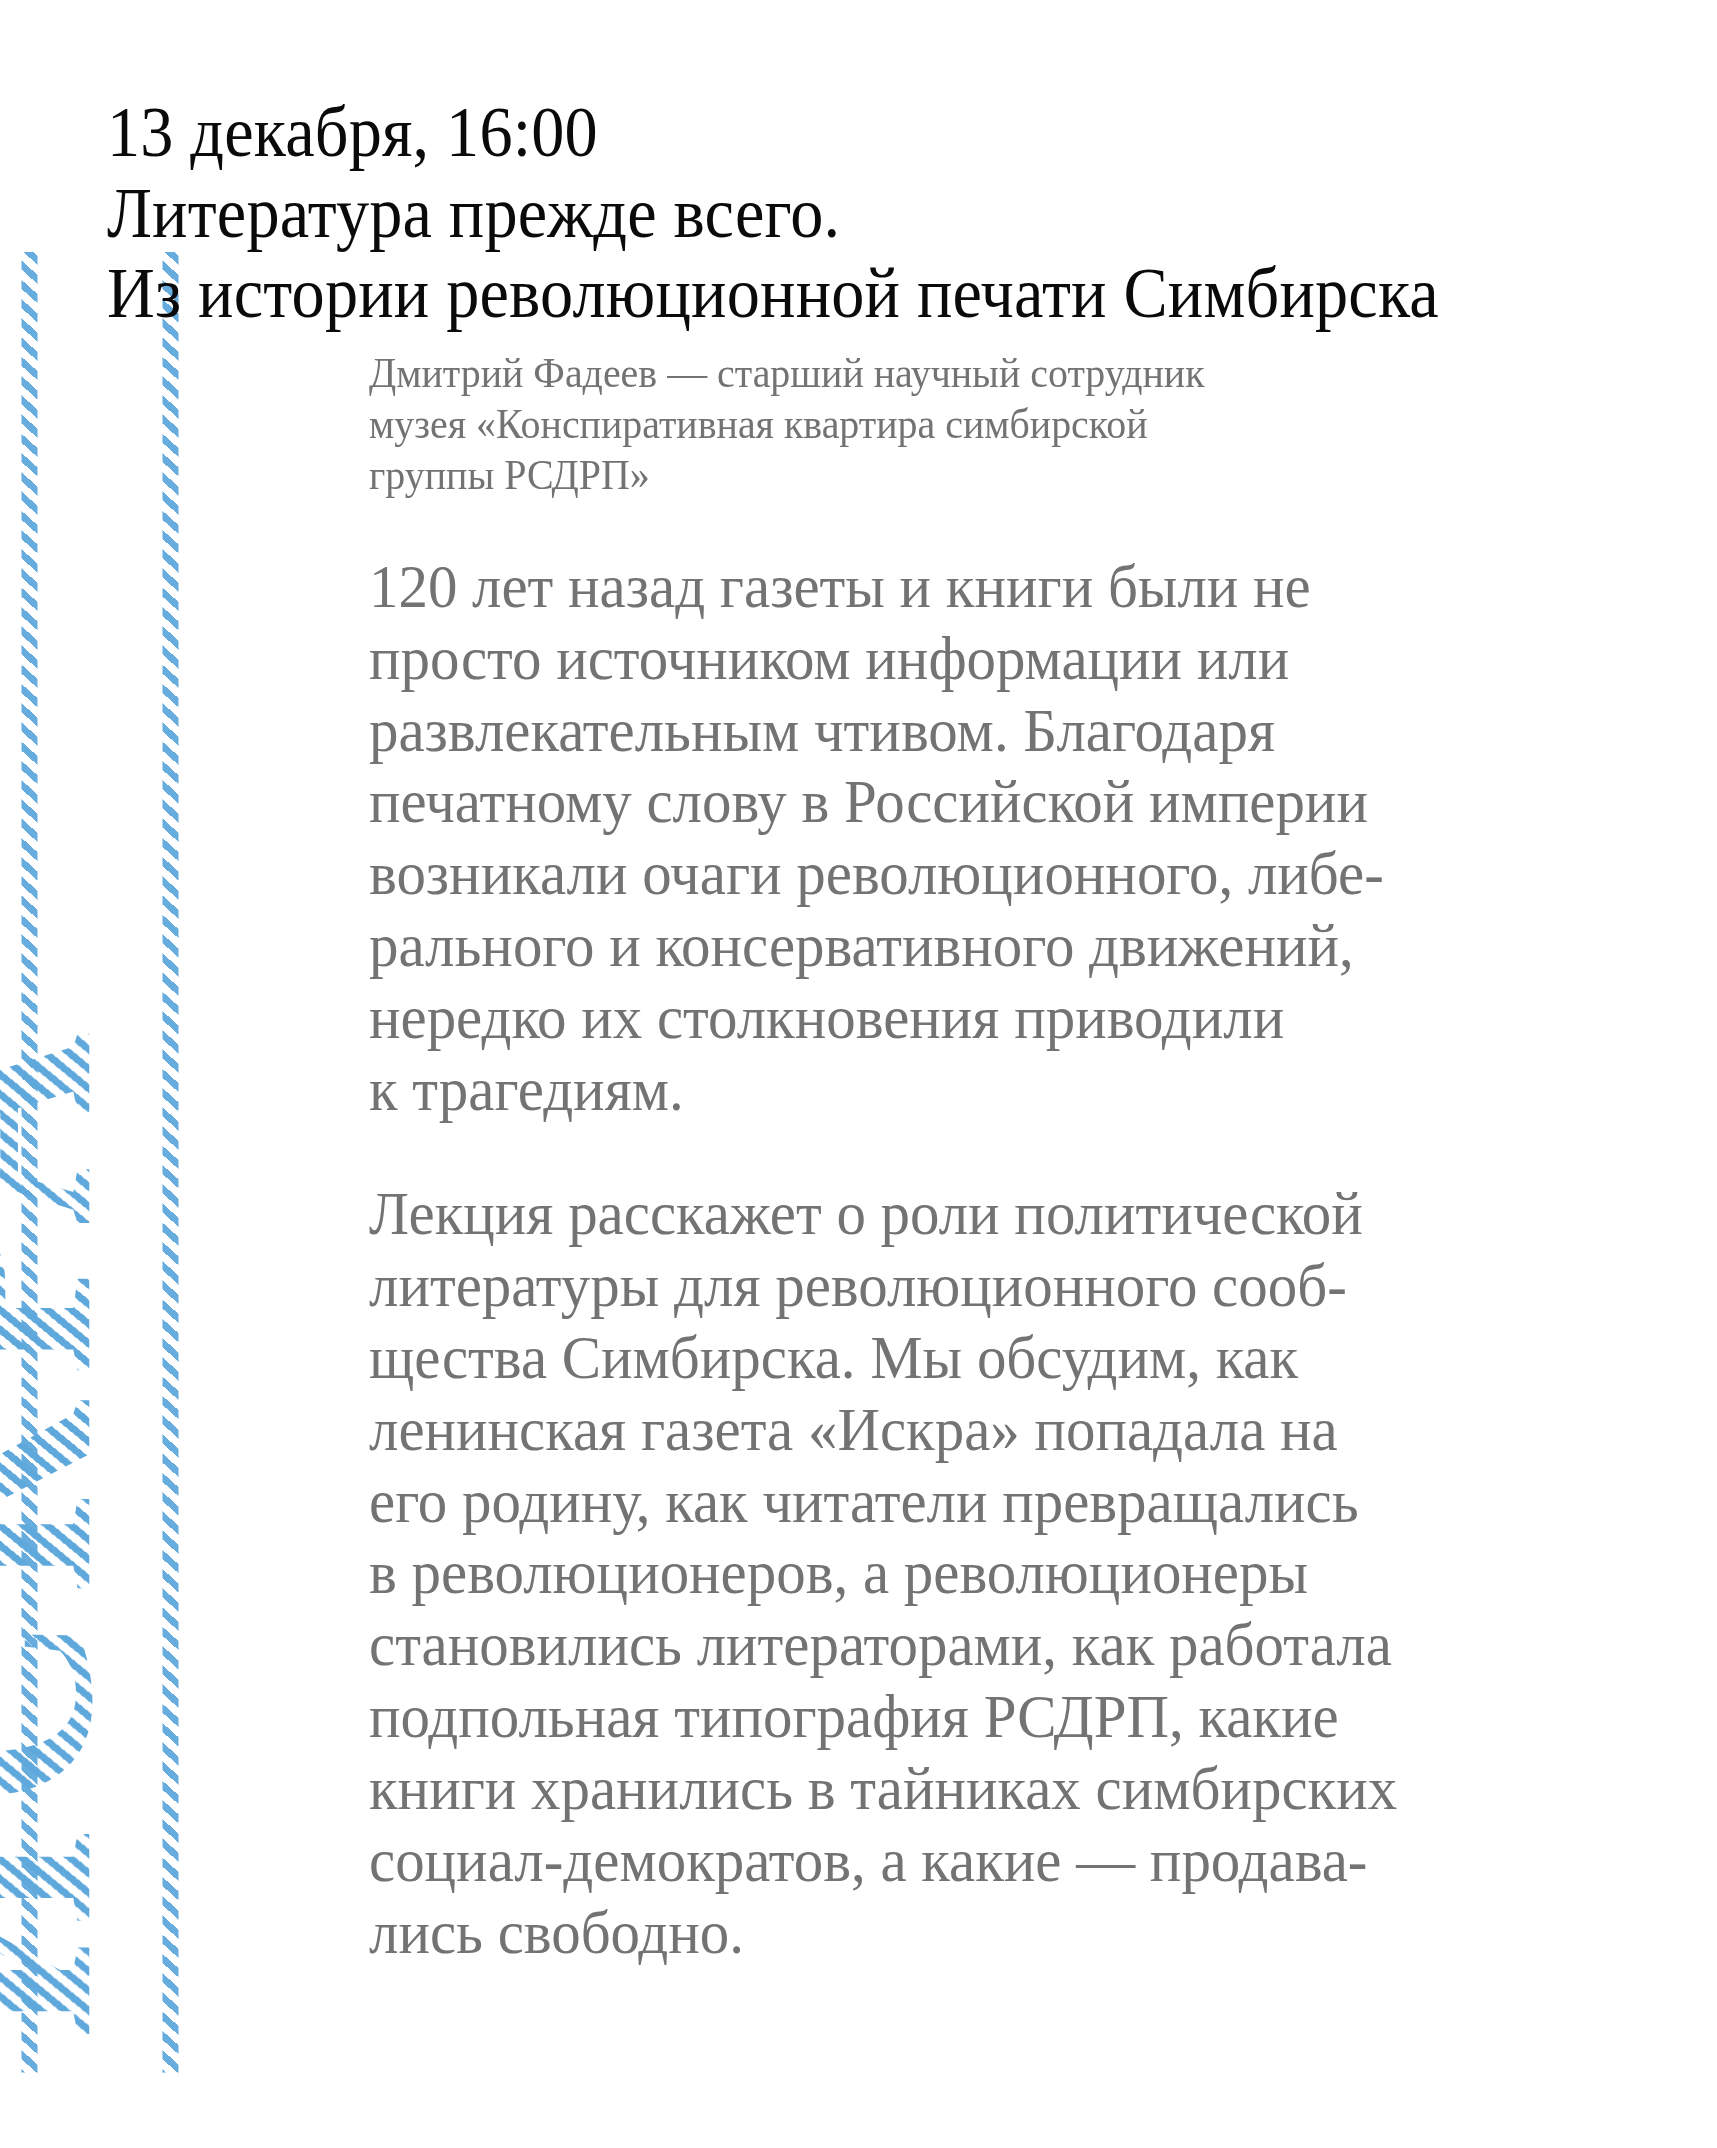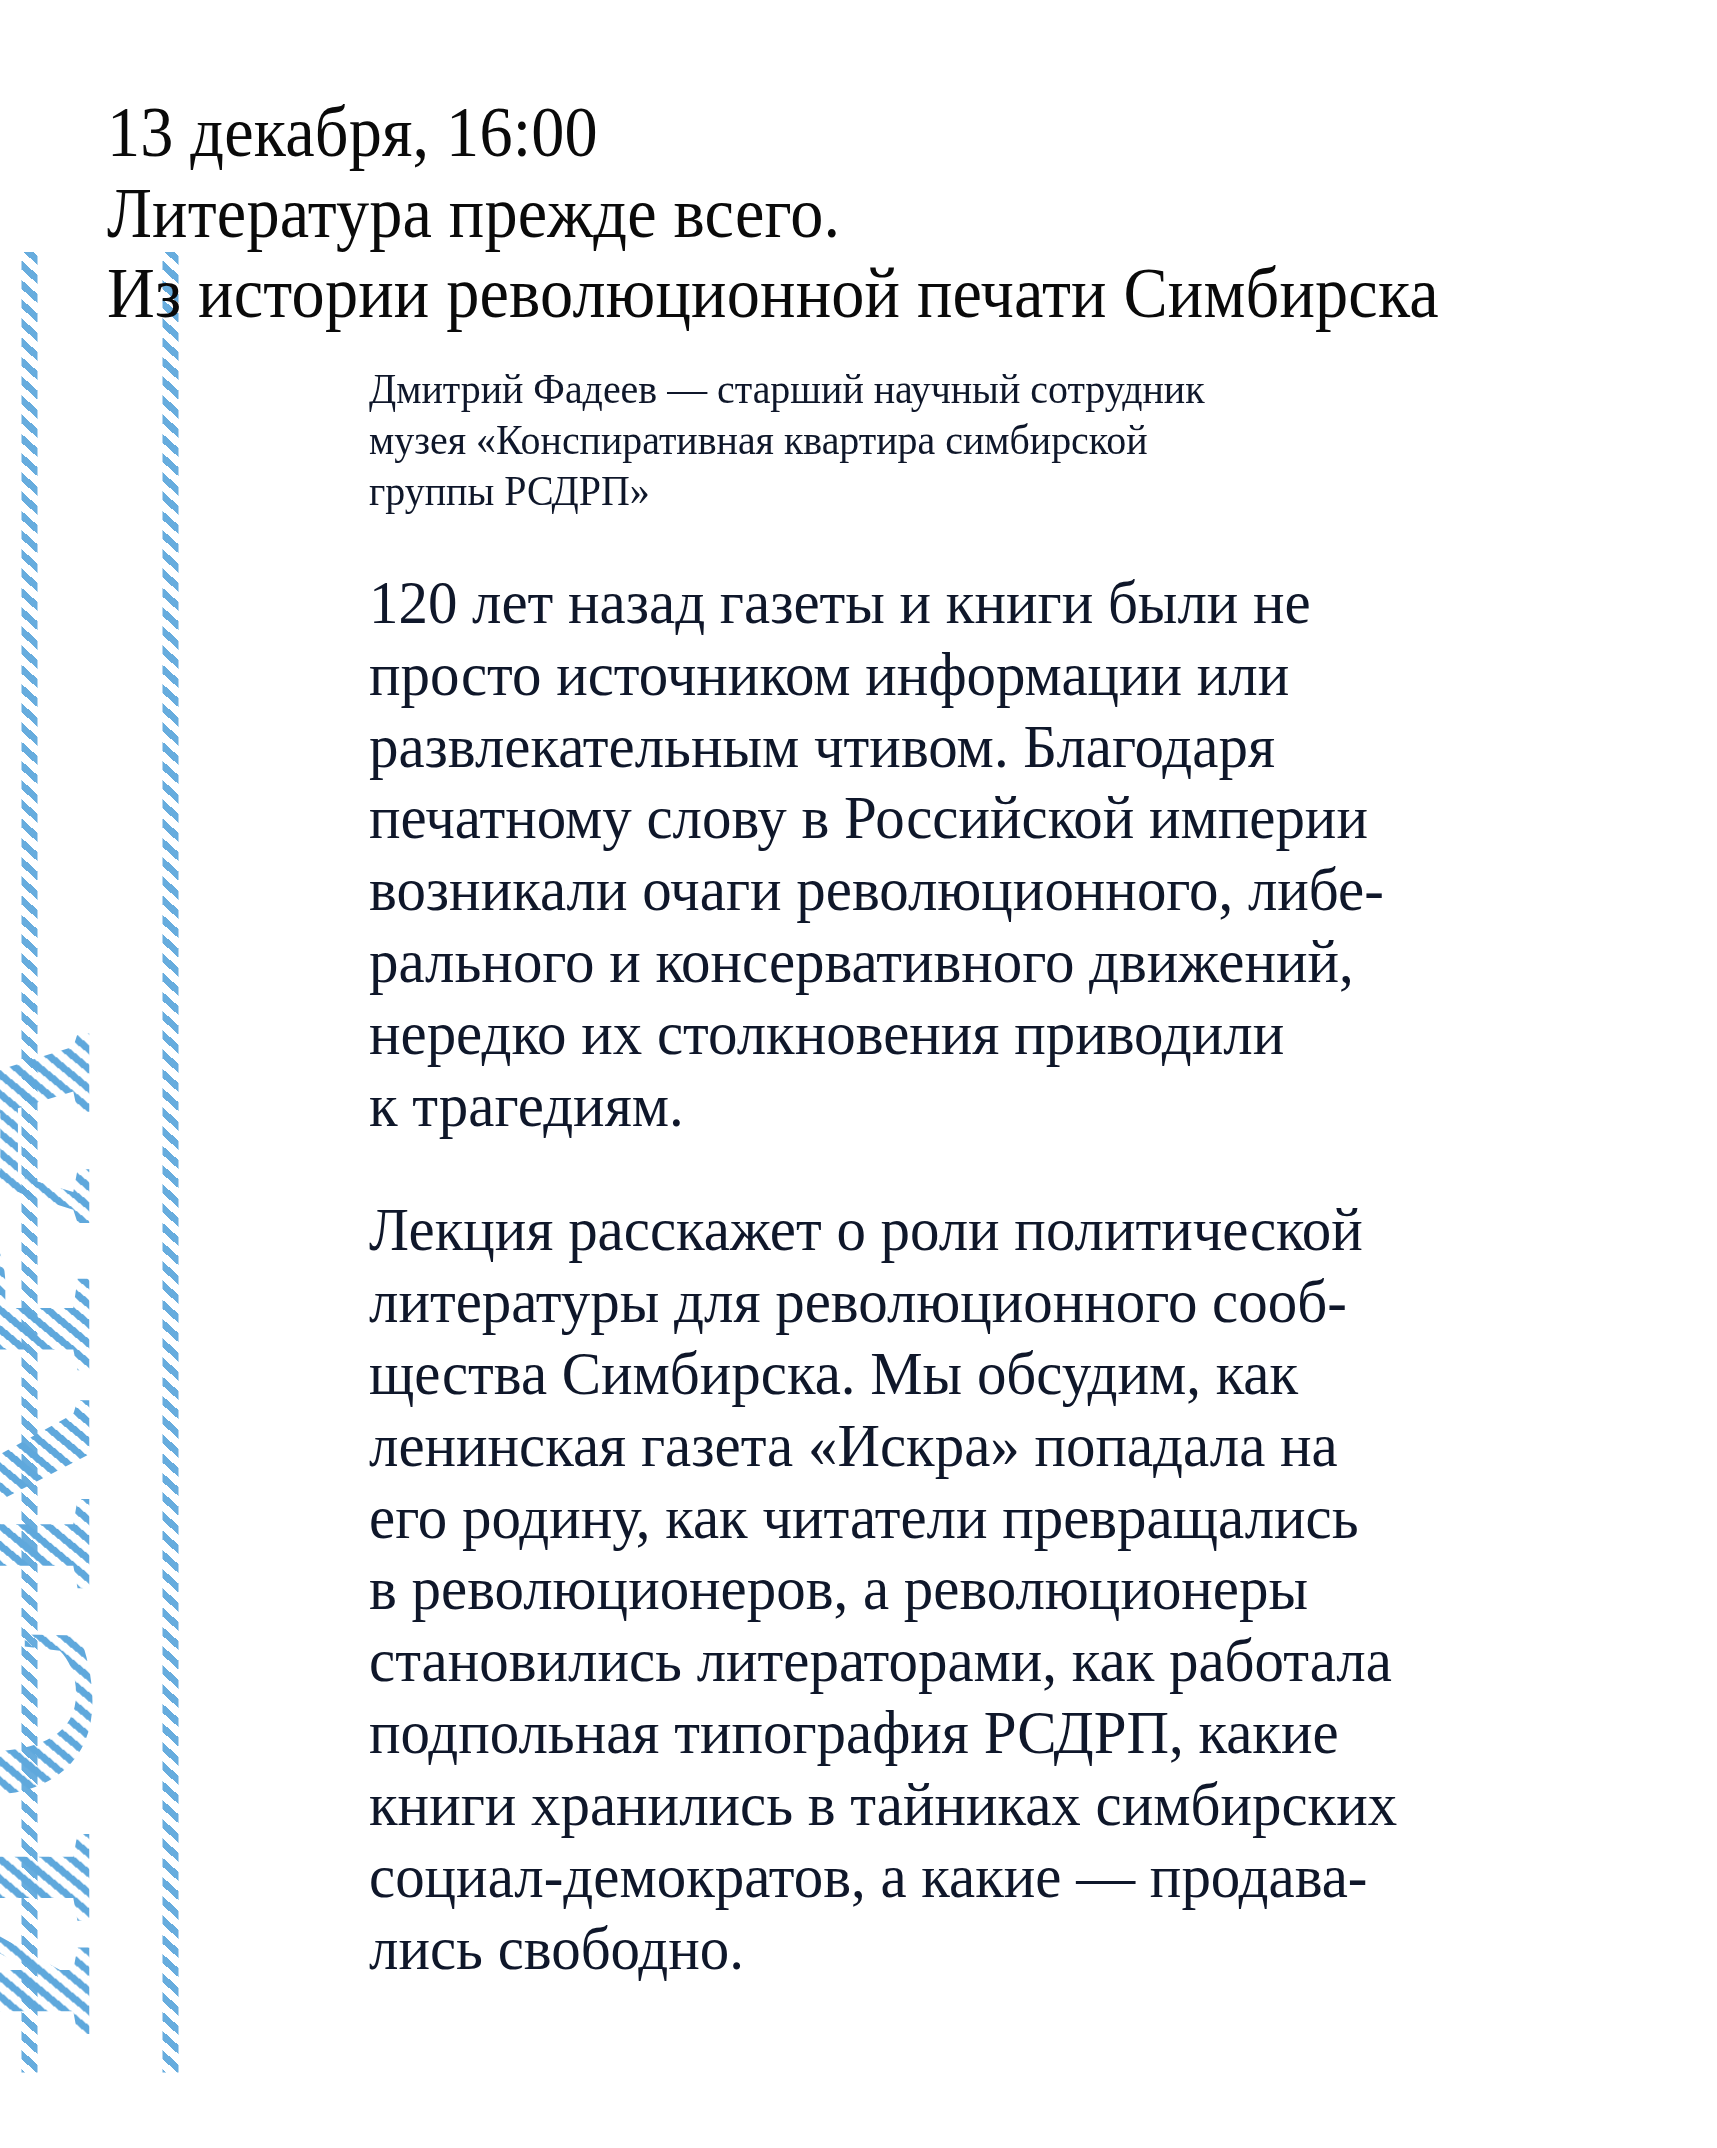--- a/index.html
+++ b/index.html
@@ -19,22 +19,22 @@
     color:#0a0a0a;
     font-size:72px;line-height:1.12;
     font-weight:400;letter-spacing:0.2px;
     font-stretch:semi-condensed;
     transform:scaleX(.92);transform-origin:left top;
   }
   .headline .hl-line{display:block;white-space:nowrap;}
 
   
   .body-col{
-    position:absolute;left:369px;top:364px;width:1225px;
-    color:#0f172a;
+    position:absolute;left:369px;top:348px;width:1225px;
+    color:#737373;
   }
   .byline{
     font-size:42px;line-height:1.22;margin:0 0 49px 0;
     transform:scaleX(.95);transform-origin:left top;
   }
   .para{
     font-size:62px;line-height:1.16;margin:0 0 52px 0;
     transform:scaleX(.95);transform-origin:left top;
   }
   .para .ln{display:block;white-space:nowrap;}

